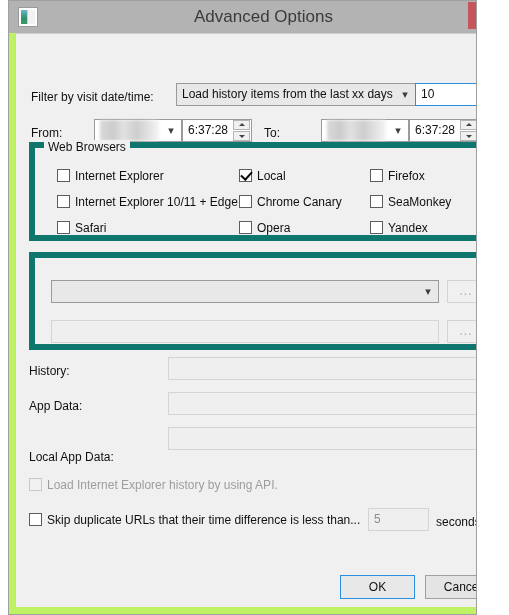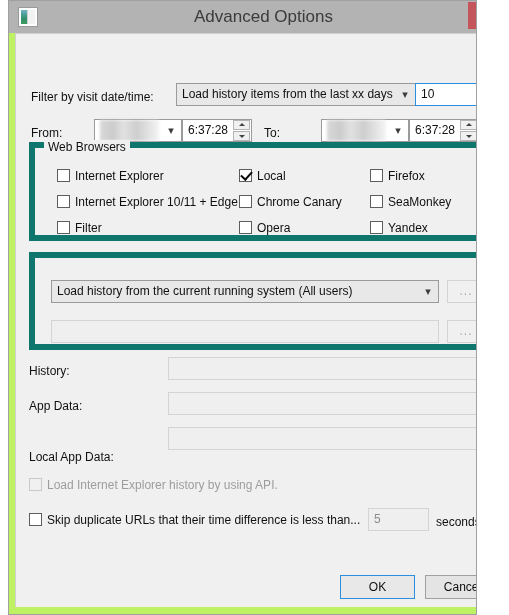--- a/index.html
+++ b/index.html
@@ -356,21 +356,21 @@
       <div class="chk" style="left:22px; top:20px;">
         <span class="box"></span>
         <span class="ctext">Internet Explorer</span>
       </div>
       <div class="chk" style="left:22px; top:46px;">
         <span class="box"></span>
         <span class="ctext">Internet Explorer 10/11 + Edge</span>
       </div>
       <div class="chk" style="left:22px; top:72px;">
         <span class="box"></span>
-        <span class="ctext">Filter</span>
+        <span class="ctext">Safari</span>
       </div>
 
       <div class="chk" style="left:204px; top:20px;">
         <span class="box">
             <span class="tick"></span>
           </span>
         <span class="ctext">Local</span>
       </div>
       <div class="chk" style="left:204px; top:46px;">
         <span class="box"></span>
@@ -391,21 +391,20 @@
       </div>
       <div class="chk" style="left:335px; top:72px;">
         <span class="box"></span>
         <span class="ctext">Yandex</span>
       </div>
     </div>
 
     <div class="groupbox" style="left:13px; top:218px; width:464px; height:98px;">
 
       <div class="combo" style="left:16px; top:22px; width:388px;">
-        <div class="combo-text">Load history from the current running system (All users)</div>
         <div class="chev">▾</div>
       </div>
       <div class="dotbtn" style="left:412px; top:22px;">...</div>
 
       <div class="textbox disabled" style="left:16px; top:62px; width:388px;">
         <div class="tb-val"></div>
       </div>
       <div class="dotbtn" style="left:412px; top:62px;">...</div>
     </div>
 

